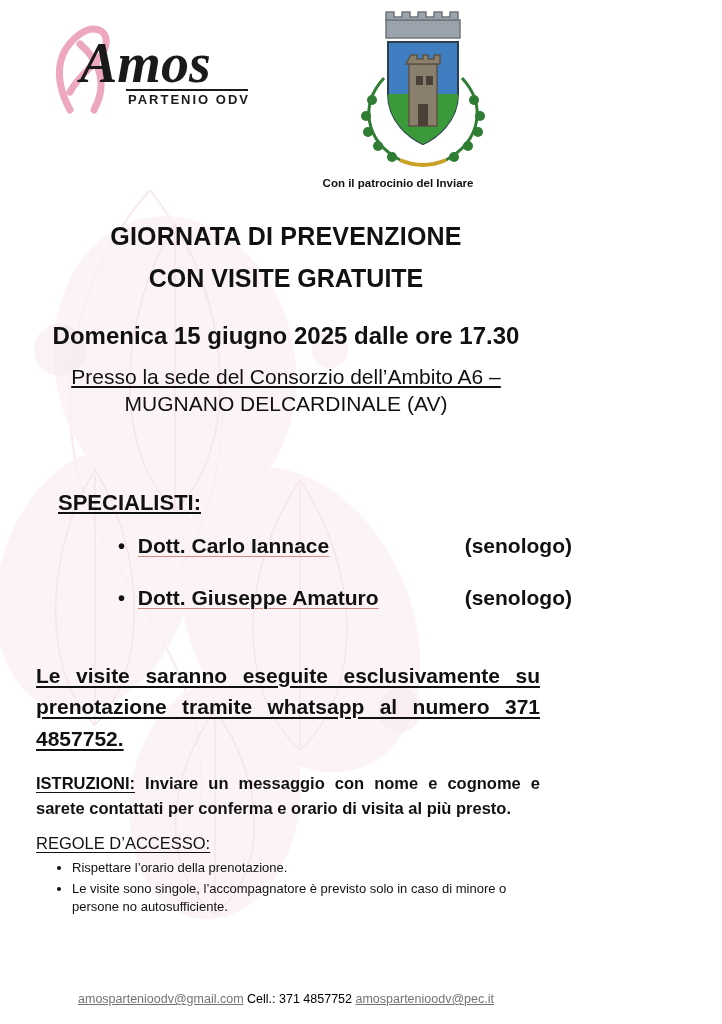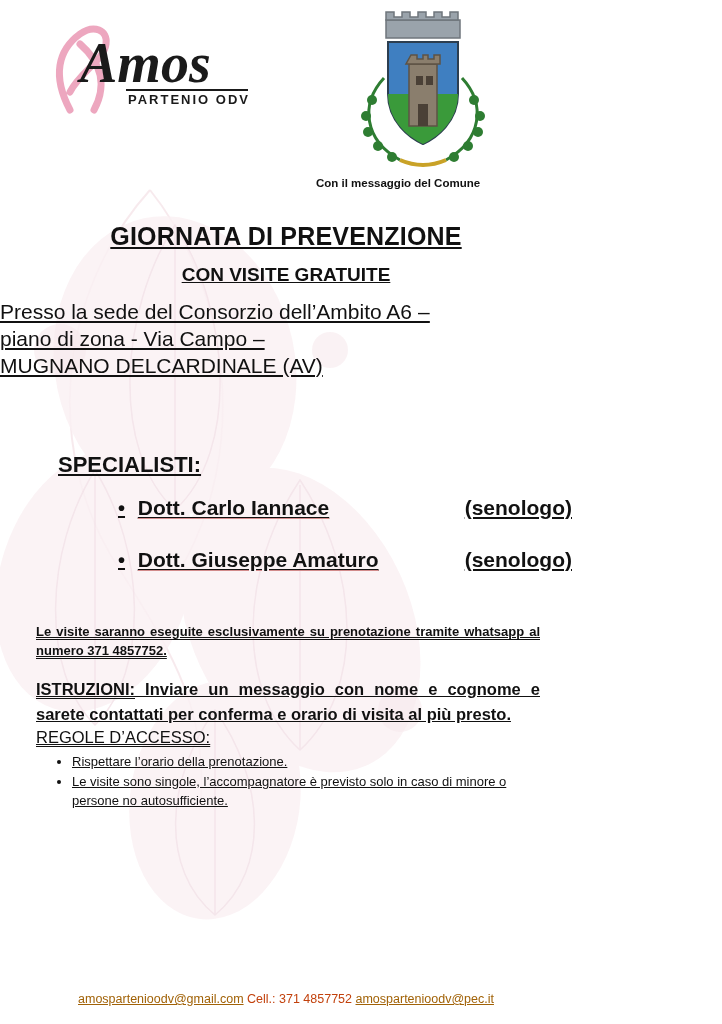--- a/index.html
+++ b/index.html
@@ -26,21 +26,20 @@
     z-index: 0;
     pointer-events: none;
     opacity: 0.5;
   }
 
   .page {
     position: relative;
     z-index: 2;
     width: 572px;
     height: 1024px;
-    text-decoration: underline;
   }
 
   
   .header {
     position: relative;
     height: 200px;
   }
   .logo-amos {
     position: absolute;
     left: 36px;
@@ -72,30 +71,31 @@
     margin-top: 22px;
     text-align: center;
   }
   .title-1 {
     font-size: 25px;
     font-weight: bold;
     letter-spacing: 0.2px;
     margin-bottom: 13px;
   }
   .title-2 {
-    font-size: 19px;
-    font-weight: bold;
-    margin-bottom: 13px;
+    font-size: 25px;
+    font-weight: bold;
+    margin-bottom: 29px;
   }
   .title-3 {
     font-size: 24px;
     font-weight: bold;
     margin-bottom: 14px;
   }
   .venue {
+    text-align: center;
     font-size: 21px;
     line-height: 1.28;
   }
   .venue .u {
     text-decoration: underline;
   }
 
   
   .spec-head {
     margin: 72px 0 11px 58px;
@@ -131,34 +131,34 @@
   }
   .spec-role {
     white-space: nowrap;
   }
 
   
   .info {
     margin: 50px 32px 0 36px;
   }
   .p-booking {
-    font-size: 13px;
+    font-size: 21px;
     font-weight: bold;
     line-height: 1.5;
     text-align: justify;
     text-decoration: underline;
     text-underline-offset: 3px;
     margin-bottom: 13px;
   }
   .p-instructions {
     font-size: 16.5px;
     font-weight: bold;
     line-height: 1.5;
     text-align: justify;
-    margin-bottom: 1px;
+    margin-bottom: 14px;
   }
   .p-instructions .lead {
     text-decoration: underline;
     text-underline-offset: 3px;
   }
   .rules-head {
     font-size: 16.5px;
     text-decoration: underline;
     text-underline-offset: 3px;
     margin-bottom: 6px;
@@ -177,25 +177,25 @@
   .footer {
     position: absolute;
     left: 0;
     right: 0;
     bottom: 18px;
     text-align: center;
     font-size: 12.5px;
     color: #1a1a1a;
   }
   .footer a {
-    color: #a16207;
+    color: #737373;
     text-decoration: underline;
   }
   .footer .sep {
-    color: #c2410c;
+    color: #000000;
     text-decoration: none;
   }
 </style>
 </head>
 <body>
 
 <svg class="bg-watermark" viewBox="0 0 560 800" xmlns="http://www.w3.org/2000/svg">
   <g fill="none" stroke="#f0d6dd" stroke-width="2">
     <path d="M150 40 C 60 140, 40 300, 120 420 C 170 500, 210 560, 200 660"></path>
     <path d="M150 40 C 230 140, 250 300, 180 420"></path>
@@ -270,32 +270,32 @@
         <circle cx="126" cy="92" r="5"></circle>
           <circle cx="132" cy="108" r="5"></circle>
           <circle cx="130" cy="124" r="5"></circle>
         <circle cx="120" cy="138" r="5"></circle>
           <circle cx="106" cy="149" r="5"></circle>
       </g>
       <path d="M52 152 q23 10 46 0" stroke="#c9a227" stroke-width="4" fill="none"></path>
     </svg>
 
     <div class="patrocinio">
-      <div>Con il messaggio del Comune</div>
+      <div>Con il patrocinio del Inviare</div>
     </div>
   </div>
 
   <div class="title-block">
     <div class="title-1">GIORNATA DI PREVENZIONE</div>
     <div class="title-2">CON VISITE GRATUITE</div>
+    <div class="title-3">Domenica 15 giugno 2025 dalle ore 17.30</div>
   </div>
 
   <div class="venue">
     <div class="u">Presso la sede del Consorzio dell’Ambito A6 –</div>
-    <div>piano di zona - Via Campo –</div>
     <div>MUGNANO DELCARDINALE (AV)</div>
   </div>
 
   <div class="spec-head">
     <span class="u">SPECIALISTI:</span>
   </div>
 
   <ul class="spec-list">
     <li class="spec-item">
       <span class="spec-bullet">•</span>

